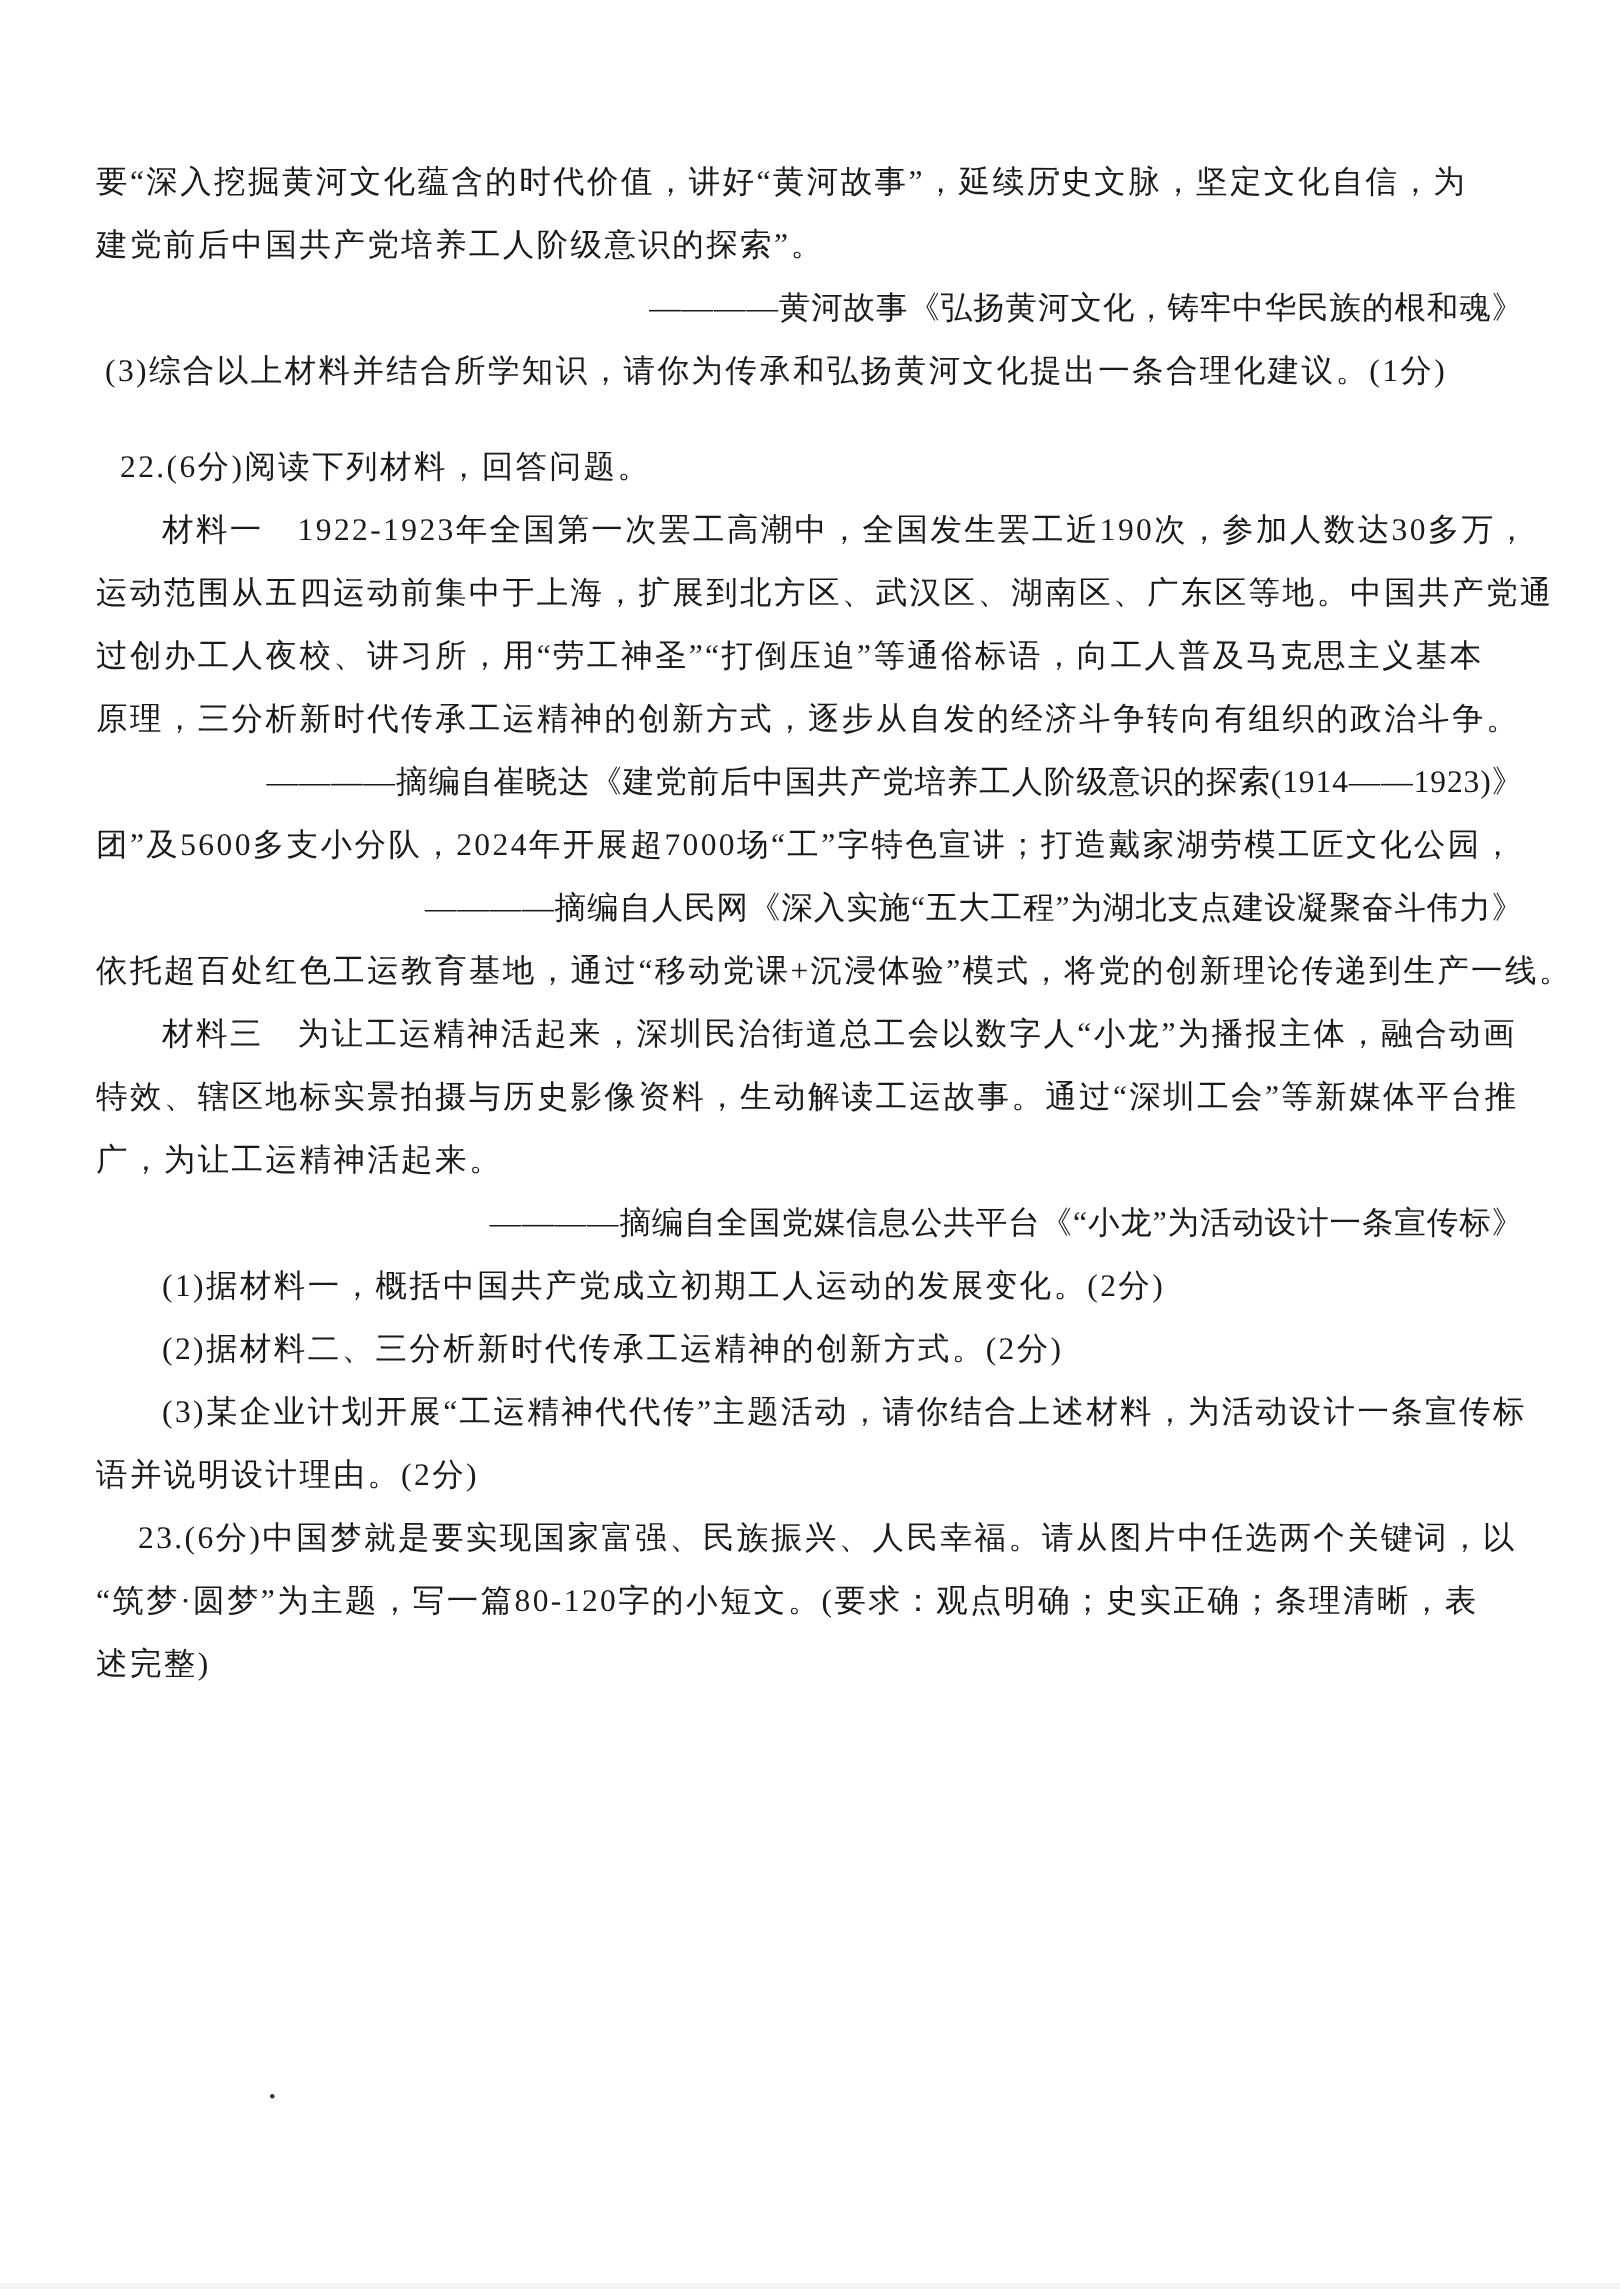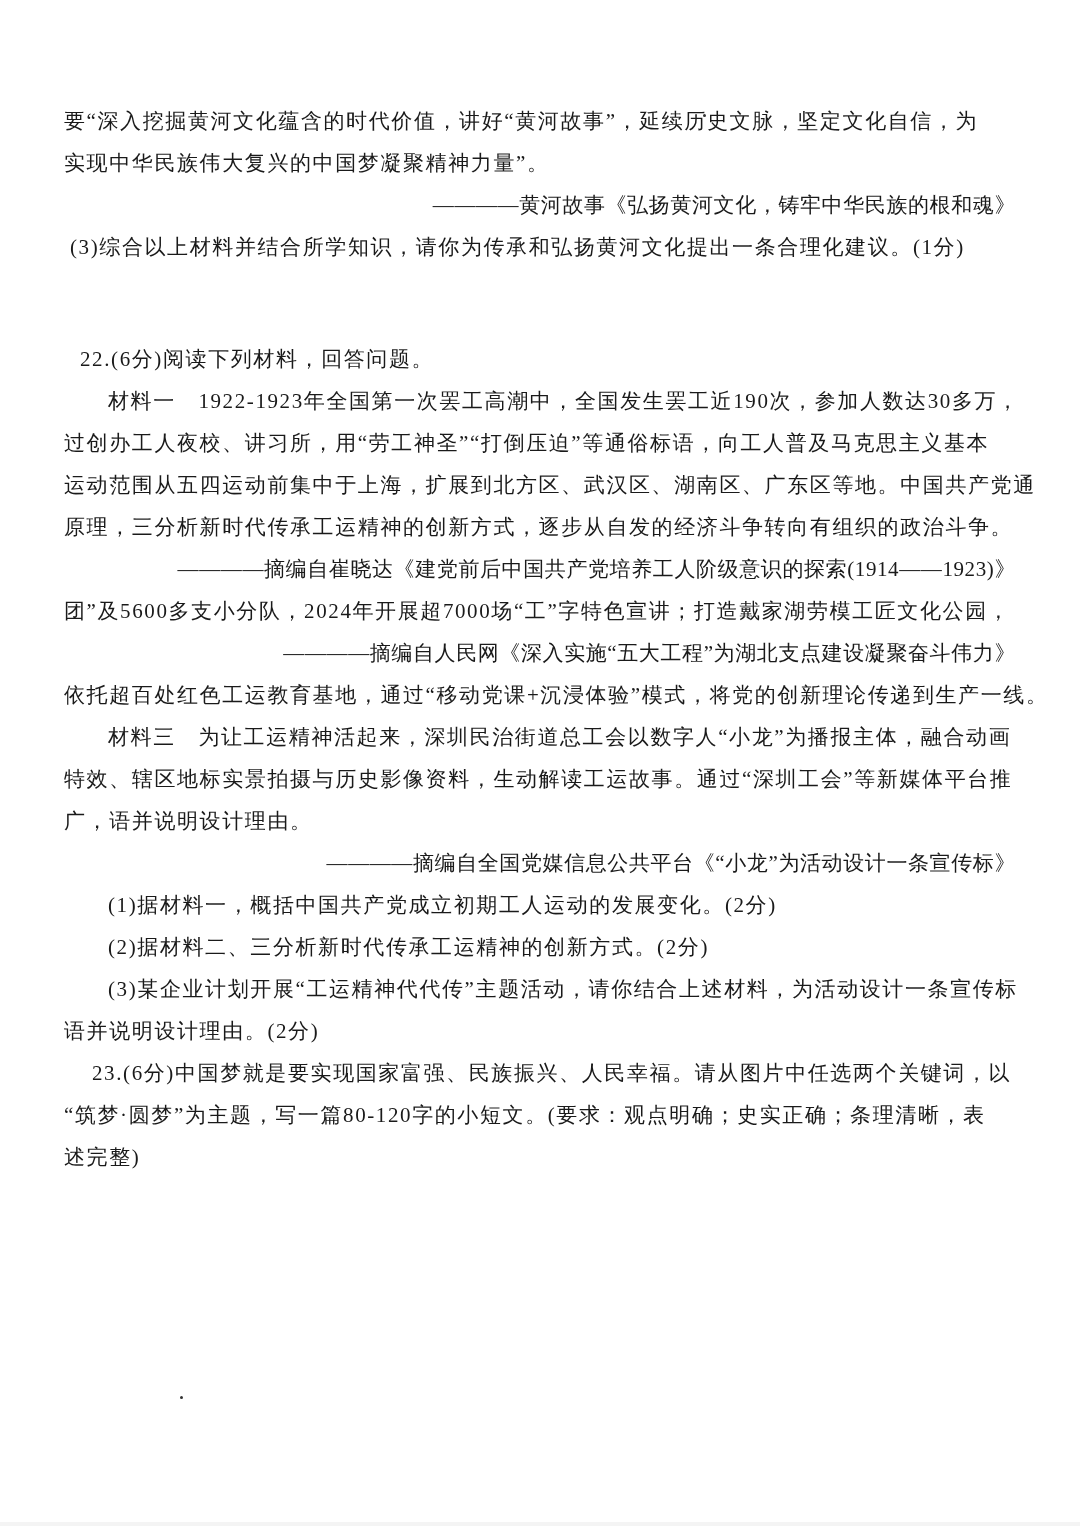--- a/index.html
+++ b/index.html
@@ -42,48 +42,48 @@
 </head>
 <body>
 
 <div class="speck" style="left:703px; top:114px;"></div>
 <div class="speck" style="left:180px; top:1396px;"></div>
 
 <div class="page">
 
   <div>
     <span class="line">要“深入挖掘黄河文化蕴含的时代价值，讲好“黄河故事”，延续历史文脉，坚定文化自信，为</span>
-    <span class="line">实现中华民族伟大复兴的中国梦凝聚精神力量”。</span>
+    <span class="line">建党前后中国共产党培养工人阶级意识的探索”。</span>
     <span class="line source">————黄河故事《弘扬黄河文化，铸牢中华民族的根和魂》</span>
     <span class="line" style="padding-left:6px;">(3)综合以上材料并结合所学知识，请你为传承和弘扬黄河文化提出一条合理化建议。(1分)</span>
   </div>
 
   <div class="gap-md"></div>
 
   <div>
-    <span class="line indent" style="padding-left:16px;margin-top:48px;">22.(6分)阅读下列材料，回答问题。</span>
+    <span class="line indent" style="padding-left:16px;">22.(6分)阅读下列材料，回答问题。</span>
 
     <div>
       <span class="line indent">材料一　1922-1923年全国第一次罢工高潮中，全国发生罢工近190次，参加人数达30多万，</span>
+      <span class="line">运动范围从五四运动前集中于上海，扩展到北方区、武汉区、湖南区、广东区等地。中国共产党通</span>
       <span class="line">过创办工人夜校、讲习所，用“劳工神圣”“打倒压迫”等通俗标语，向工人普及马克思主义基本</span>
-      <span class="line">运动范围从五四运动前集中于上海，扩展到北方区、武汉区、湖南区、广东区等地。中国共产党通</span>
       <span class="line">原理，三分析新时代传承工运精神的创新方式，逐步从自发的经济斗争转向有组织的政治斗争。</span>
       <span class="line source">————摘编自崔晓达《建党前后中国共产党培养工人阶级意识的探索(1914——1923)》</span>
     </div>
 
     <div>
       <span class="line">团”及5600多支小分队，2024年开展超7000场“工”字特色宣讲；打造戴家湖劳模工匠文化公园，</span>
       <span class="line source">————摘编自人民网《深入实施“五大工程”为湖北支点建设凝聚奋斗伟力》</span>
       <span class="line">依托超百处红色工运教育基地，通过“移动党课+沉浸体验”模式，将党的创新理论传递到生产一线。</span>
     </div>
 
     <div>
       <span class="line indent">材料三　为让工运精神活起来，深圳民治街道总工会以数字人“小龙”为播报主体，融合动画</span>
       <span class="line">特效、辖区地标实景拍摄与历史影像资料，生动解读工运故事。通过“深圳工会”等新媒体平台推</span>
-      <span class="line">广，语并说明设计理由。</span>
+      <span class="line">广，为让工运精神活起来。</span>
       <span class="line source">————摘编自全国党媒信息公共平台《“小龙”为活动设计一条宣传标》</span>
     </div>
 
     <div>
       <span class="line indent">(1)据材料一，概括中国共产党成立初期工人运动的发展变化。(2分)</span>
       <span class="line indent">(2)据材料二、三分析新时代传承工运精神的创新方式。(2分)</span>
       <span class="line indent">(3)某企业计划开展“工运精神代代传”主题活动，请你结合上述材料，为活动设计一条宣传标</span>
       <span class="line">语并说明设计理由。(2分)</span>
     </div>
   </div>

